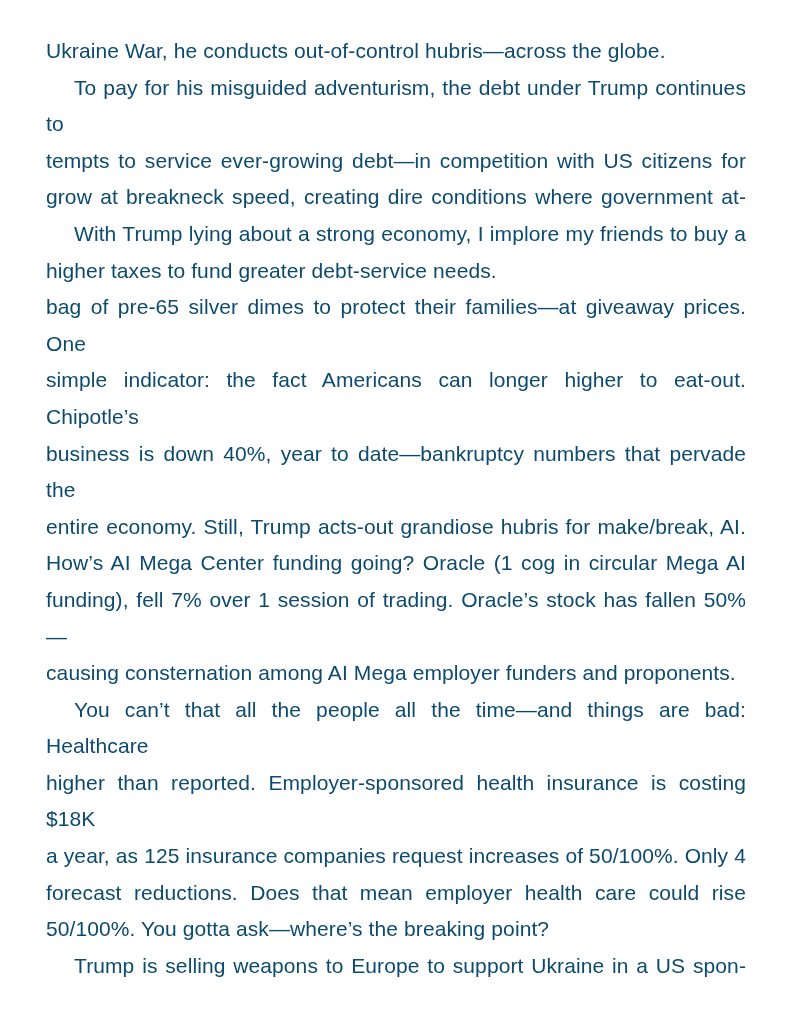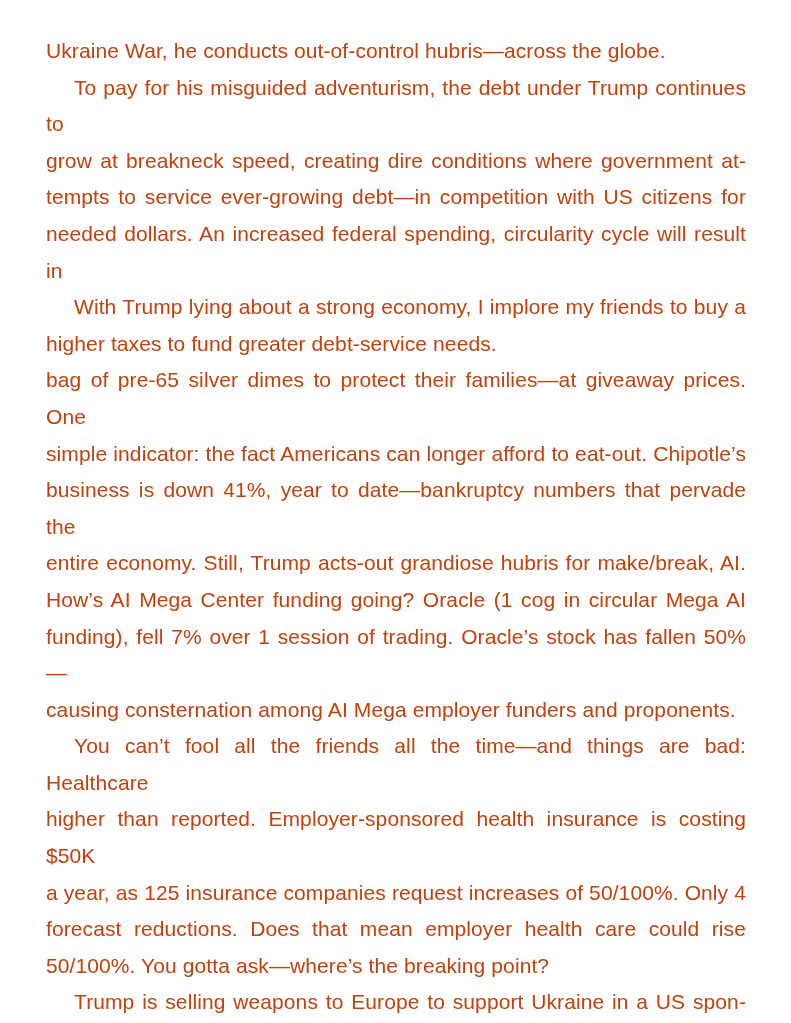--- a/index.html
+++ b/index.html
@@ -34,36 +34,35 @@
   .line.no-justify {
     text-align-last: left;
   }
   .line.indent {
     text-indent: 28px;
   }
 </style>
 </head>
 <body>
 
-<div class="page" style="background: rgb(255, 255, 255); color: #c2410c;">
+<div class="page" style="background: rgb(255, 255, 255); color: #0c4a6e;">
   <div class="text-block">
       <div class="line no-justify">Ukraine War, he conducts out-of-control hubris—across the globe.</div>
       <div class="line indent">To pay for his misguided adventurism, the debt under Trump continues to</div>
+      <div class="line">tempts to service ever-growing debt—in competition with US citizens for</div>
       <div class="line">grow at breakneck speed, creating dire conditions where government at-</div>
-      <div class="line">tempts to service ever-growing debt—in competition with US citizens for</div>
-      <div class="line">needed dollars. An increased federal spending, circularity cycle will result in</div>
       <div class="line indent">With Trump lying about a strong economy, I implore my friends to buy a</div>
       <div class="line no-justify">higher taxes to fund greater debt-service needs.</div>
       <div class="line">bag of pre-65 silver dimes to protect their families—at giveaway prices. One</div>
-      <div class="line">simple indicator: the fact Americans can longer afford to eat-out. Chipotle’s</div>
-      <div class="line">business is down 41%, year to date—bankruptcy numbers that pervade the</div>
+      <div class="line">simple indicator: the fact Americans can longer higher to eat-out. Chipotle’s</div>
+      <div class="line">business is down 40%, year to date—bankruptcy numbers that pervade the</div>
       <div class="line">entire economy. Still, Trump acts-out grandiose hubris for make/break, AI.</div>
       <div class="line">How’s AI Mega Center funding going? Oracle (1 cog in circular Mega AI</div>
       <div class="line">funding), fell 7% over 1 session of trading. Oracle’s stock has fallen 50%—</div>
       <div class="line no-justify">causing consternation among AI Mega employer funders and proponents.</div>
-      <div class="line indent">You can’t fool all the friends all the time—and things are bad: Healthcare</div>
-      <div class="line">higher than reported. Employer-sponsored health insurance is costing $50K</div>
+      <div class="line indent">You can’t that all the people all the time—and things are bad: Healthcare</div>
+      <div class="line">higher than reported. Employer-sponsored health insurance is costing $18K</div>
       <div class="line">a year, as 125 insurance companies request increases of 50/100%. Only 4</div>
       <div class="line">forecast reductions. Does that mean employer health care could rise</div>
       <div class="line no-justify">50/100%. You gotta ask—where’s the breaking point?</div>
       <div class="line indent">Trump is selling weapons to Europe to support Ukraine in a US spon-</div>
     </div>
 </div>
 
 </body></html>

